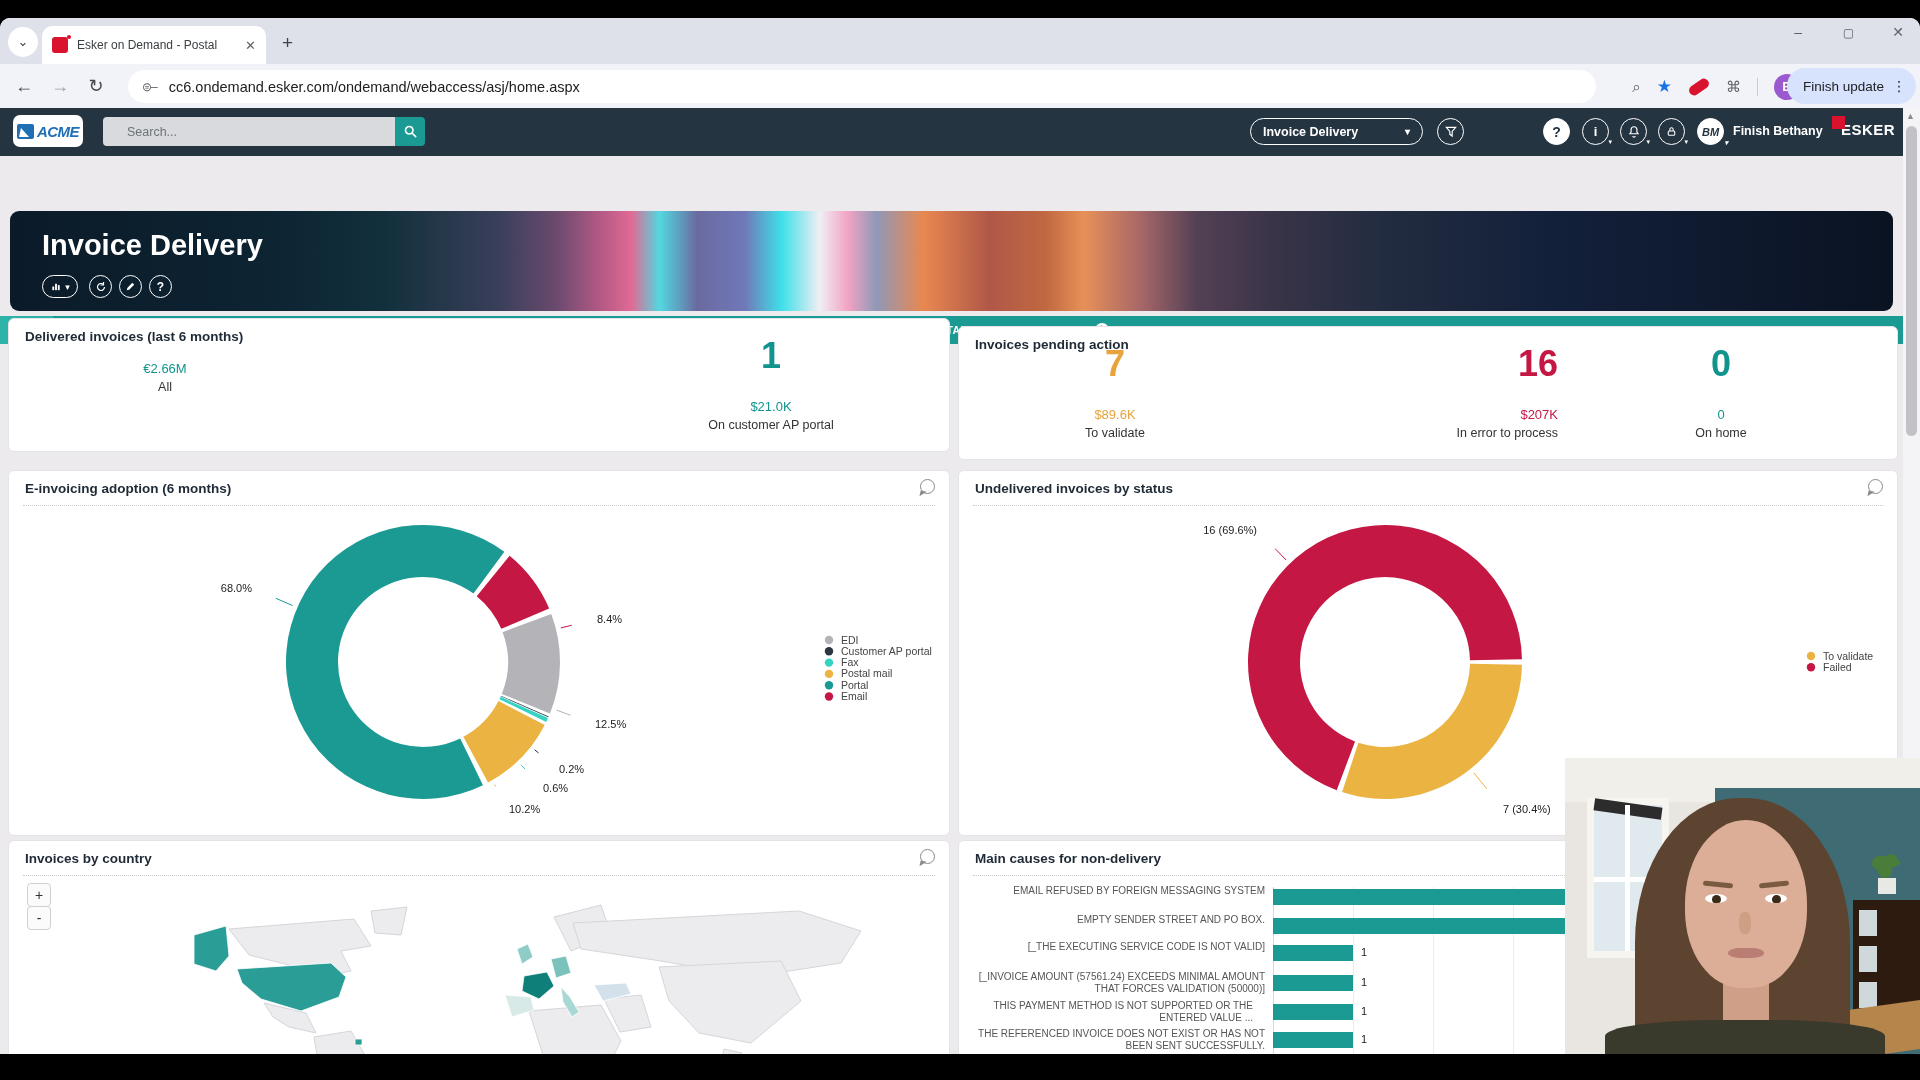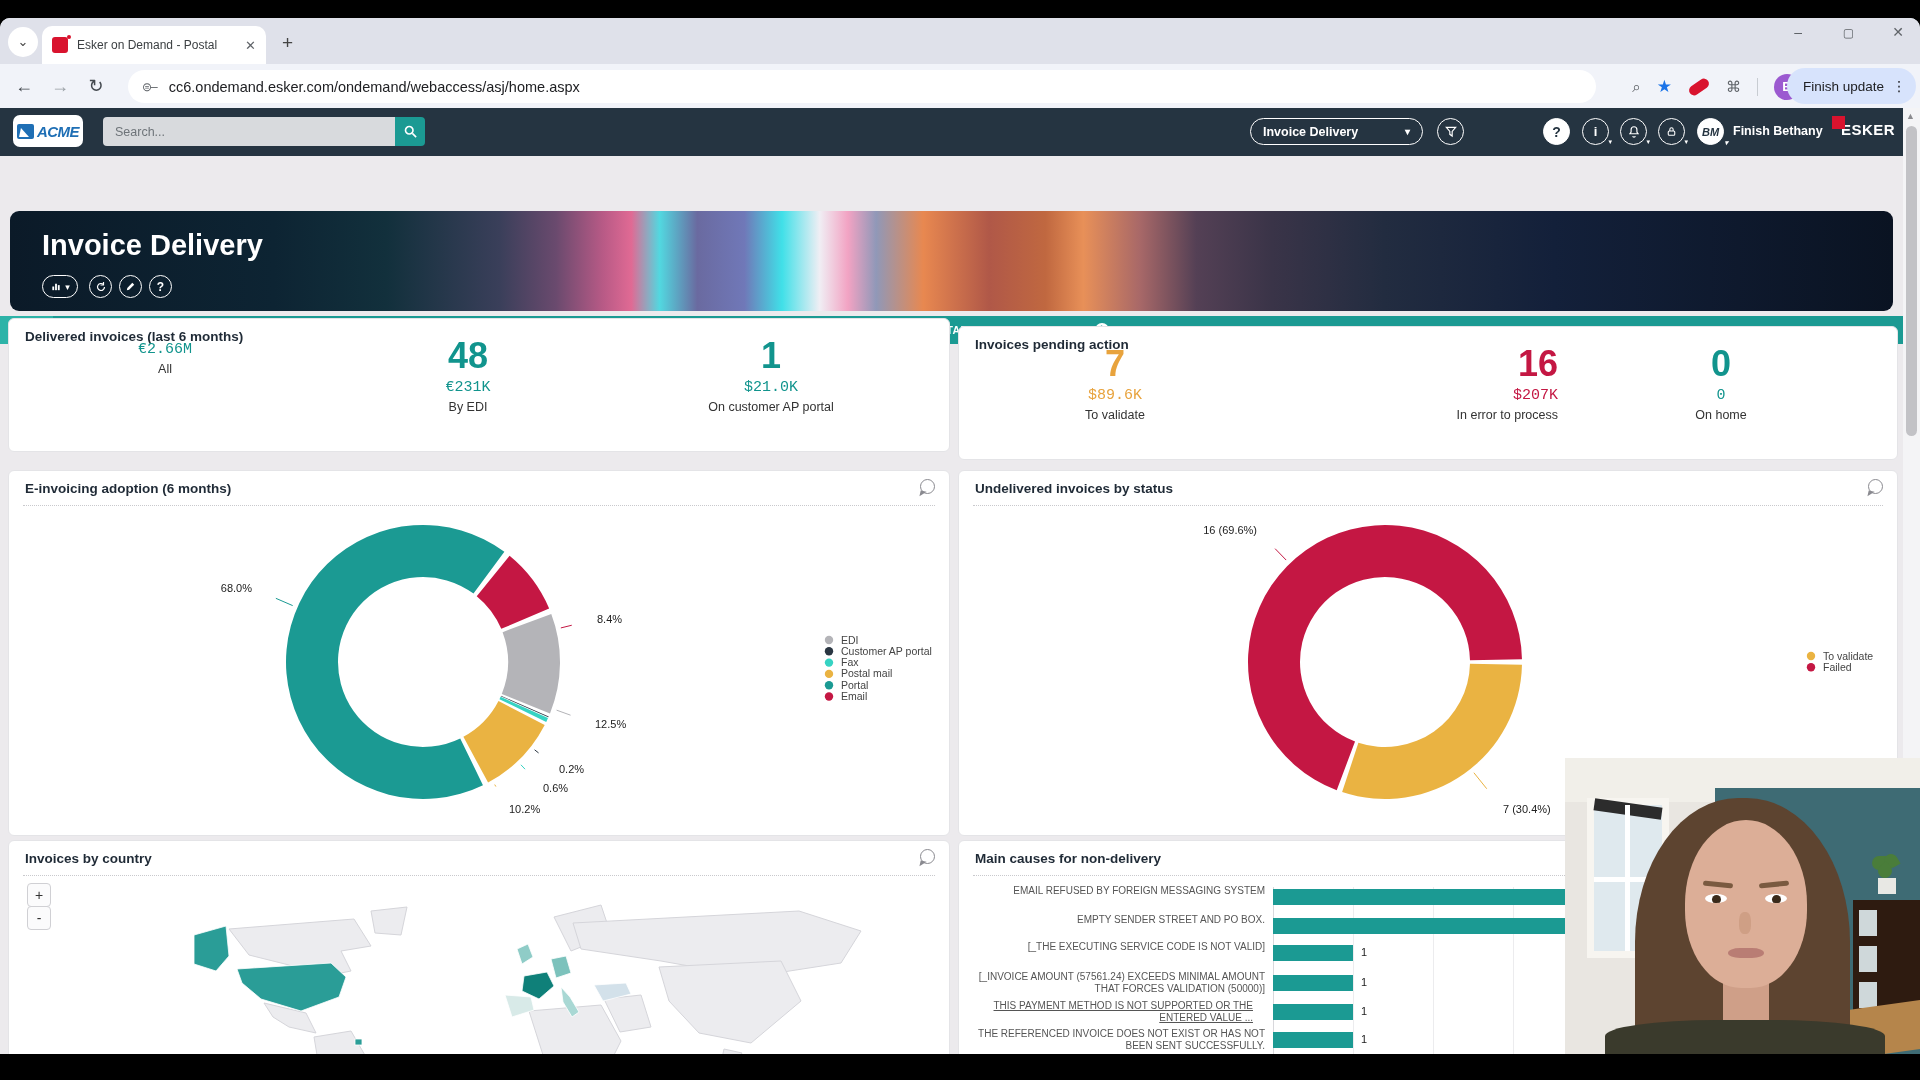--- a/index.html
+++ b/index.html
@@ -34,21 +34,21 @@
   #finish span{font-size:13.5px;color:#202124;}
   #finish .dots{color:#202124;font-size:14px;letter-spacing:0;}
 
   
   #eskhead{position:absolute;left:0;top:90px;width:1903px;height:48px;background:#253441;}
   #acme{position:absolute;left:13px;top:7px;width:70px;height:32px;background:#fff;border-radius:7px;display:flex;align-items:center;justify-content:center;gap:3px;}
   #acme .sq{width:17px;height:15px;background:#1f6fb5;border-radius:2px;position:relative;overflow:hidden;}
   #acme .sq:after{content:"";position:absolute;left:3px;bottom:2px;border-left:10px solid #fff;border-top:9px solid transparent;transform:skewX(-12deg);}
   #acme .tx{color:#1f6fb5;font-weight:bold;font-style:italic;font-size:15px;letter-spacing:-.5px;}
   #searchwrap{position:absolute;left:103px;top:9px;height:29px;display:flex;}
-  #searchwrap input{width:292px;height:29px;border:none;background:#d8dadd;border-radius:4px 0 0 4px;padding:0 12px;font-size:12.5px;color:#333;outline:none;}
+  #searchwrap input{width:292px;height:29px;border:none;background:#d8dadd;border-radius:4px 0 0 4px;padding:0 24px;font-size:12.5px;color:#333;outline:none;}
   #searchwrap input::placeholder{color:#6e7479;}
   #searchbtn{width:30px;height:29px;background:#1b9a93;border-radius:0 4px 4px 0;display:flex;align-items:center;justify-content:center;}
   #viewsel{position:absolute;left:1250px;top:10px;width:173px;height:27px;border:1.5px solid #fff;border-radius:14px;color:#fff;font-size:12.5px;font-weight:bold;display:flex;align-items:center;justify-content:space-between;padding:0 12px;}
   .hcirc{position:absolute;top:10px;width:27px;height:27px;border:1.5px solid #fff;border-radius:50%;display:flex;align-items:center;justify-content:center;}
   .hcirc.filled{background:#fff;border-color:#fff;color:#253441;font-weight:bold;font-size:14px;}
   .hcv{position:absolute;font-size:7px;color:#fff;}
   #username{position:absolute;left:1733px;top:16px;color:#fff;font-size:12.5px;font-weight:bold;}
   #esklogo{position:absolute;left:1841px;top:13px;color:#fff;font-weight:bold;font-size:15px;letter-spacing:.5px;}
   #esklogo:before{content:"";position:absolute;left:-9px;top:-5px;width:13px;height:13px;background:#d9132e;}
 
@@ -67,21 +67,21 @@
 
   
   #content{position:absolute;left:0;top:138px;width:1903px;height:919px;background:#eceaed;}
   .card{position:absolute;background:#fff;border-radius:6px;border:1px solid #e4e4e7;}
   .ctitle{position:absolute;left:16px;top:10px;font-size:13.5px;font-weight:bold;color:#1f2a36;}
   .cdots{position:absolute;left:14px;right:14px;top:34px;border-top:1px dotted #c9c9cd;}
   .bubble{position:absolute;right:14px;top:8px;width:15px;height:15px;border:1.5px solid #8a8a90;border-radius:50%;}
   .bubble:after{content:"";position:absolute;left:-1px;bottom:-4px;width:0;height:0;border-right:6px solid transparent;border-top:6px solid #8a8a90;transform:rotate(12deg);}
   .kpicol{position:absolute;top:18px;width:280px;text-align:center;}
   .kpicol .big{font-size:36px;font-weight:bold;line-height:38px;}
-  .kpicol .amt{font-size:15px;margin-top:4px;font-family:Liberation Mono, monospace;}
+  .kpicol .amt{font-size:13px;margin-top:24px;}
   .kpicol .lbl{font-size:12.5px;color:#333;margin-top:4px;}
 
   .leglbl{font-size:10.5px;color:#444;}
   .clabel{font-size:11px;fill:#222;}
 
   
   .brow-label{position:absolute;width:292px;text-align:right;font-size:10px;color:#555;line-height:11.5px;}
   .bbar{position:absolute;height:16px;background:#1b9a93;}
   .bval{position:absolute;font-size:11px;color:#222;}
   .bgrid{position:absolute;width:1px;background:#ececee;}
@@ -248,25 +248,20 @@
             </svg>
         </div>
         <div class="bic circ" style="left:139px;font-size:12px;font-weight:bold;">?</div>
       </div>
 
       <div class="card" id="kpi0" style="left:8px;top:162px;width:942px;height:134px;">
         <div class="ctitle">Delivered invoices (last 6 months)</div>
       <div class="kpicol" style="left: 16px;">
             <div class="amt" style="color:#11948d">€2.66M</div>
             <div class="lbl">All</div>
-          </div>
-          <div class="kpicol" style="left: 319px;">
-            <div class="big" style="color:#11948d">48</div>
-            <div class="amt" style="color:#11948d">€231K</div>
-            <div class="lbl">By EDI</div>
           </div>
           <div class="kpicol" style="left: 622px;">
             <div class="big" style="color:#11948d">1</div>
             <div class="amt" style="color:#11948d">$21.0K</div>
             <div class="lbl">On customer AP portal</div>
           </div>
         </div>
       <div class="card" id="kpi1" style="left:958px;top:170px;width:940px;height:134px;">
         <div class="ctitle">Invoices pending action</div>
       <div class="kpicol" style="left: 16px;">
@@ -387,21 +382,21 @@
             <div class="brow-label" style="left: 14px; top: 44px;">EMAIL REFUSED BY FOREIGN MESSAGING SYSTEM</div>
             <div class="bbar" style="left: 314px; top: 48px; width: 320px; background: rgb(27, 154, 147);"></div>
             <div class="brow-label" style="left: 14px; top: 73px;">EMPTY SENDER STREET AND PO BOX.</div>
             <div class="bbar" style="left: 314px; top: 77px; width: 320px; background: rgb(27, 154, 147);"></div>
             <div class="brow-label" style="left: 14px; top: 100px;">[_THE EXECUTING SERVICE CODE IS NOT VALID]</div>
             <div class="bbar" style="left: 314px; top: 104px; width: 80px; background: rgb(27, 154, 147);"></div>
             <div class="bval" style="left: 402px; top: 105px;">1</div>
             <div class="brow-label" style="left: 14px; top: 130px;">[_INVOICE AMOUNT (57561.24) EXCEEDS MINIMAL AMOUNT THAT FORCES VALIDATION (50000)]</div>
             <div class="bbar" style="left: 314px; top: 134px; width: 80px; background: rgb(27, 154, 147);"></div>
             <div class="bval" style="left: 402px; top: 135px;">1</div>
-            <div class="brow-label" style="left: 2px; top: 159px; text-decoration: underline;">THIS PAYMENT METHOD IS NOT SUPPORTED OR THE ENTERED VALUE ...</div>
+            <div class="brow-label" style="left: 2px; top: 159px;">THIS PAYMENT METHOD IS NOT SUPPORTED OR THE ENTERED VALUE ...</div>
             <div class="bbar" style="left: 314px; top: 163px; width: 80px; background: rgb(27, 154, 147);"></div>
             <div class="bval" style="left: 402px; top: 164px;">1</div>
             <div class="brow-label" style="left: 14px; top: 187px;">THE REFERENCED INVOICE DOES NOT EXIST OR HAS NOT BEEN SENT SUCCESSFULLY.</div>
             <div class="bbar" style="left: 314px; top: 191px; width: 80px; background: rgb(27, 154, 147);"></div>
             <div class="bval" style="left: 402px; top: 192px;">1</div>
             <div class="brow-label" style="left: 14px; top: 215px;">REJECTED BY CHORUS PRO</div>
           </div>
       </div>
     </div>
 

